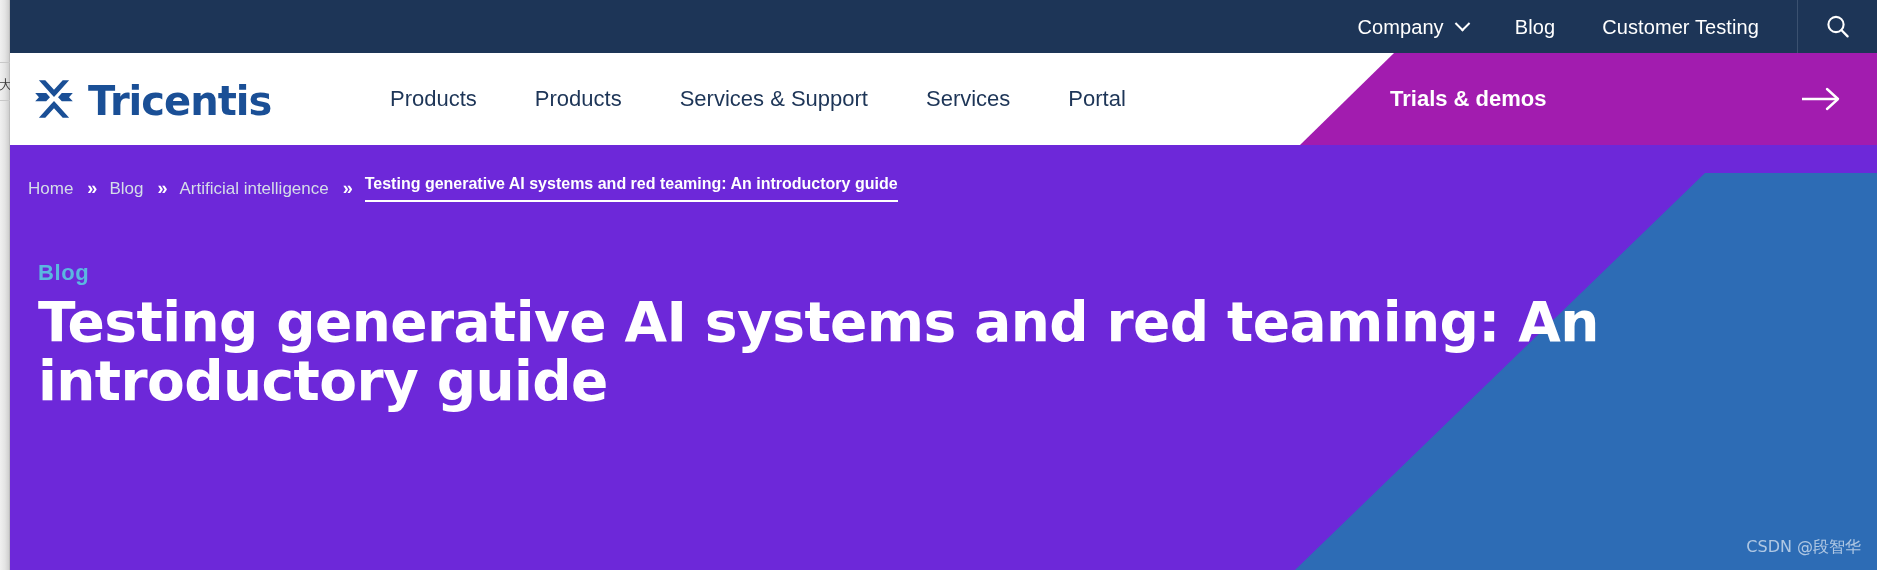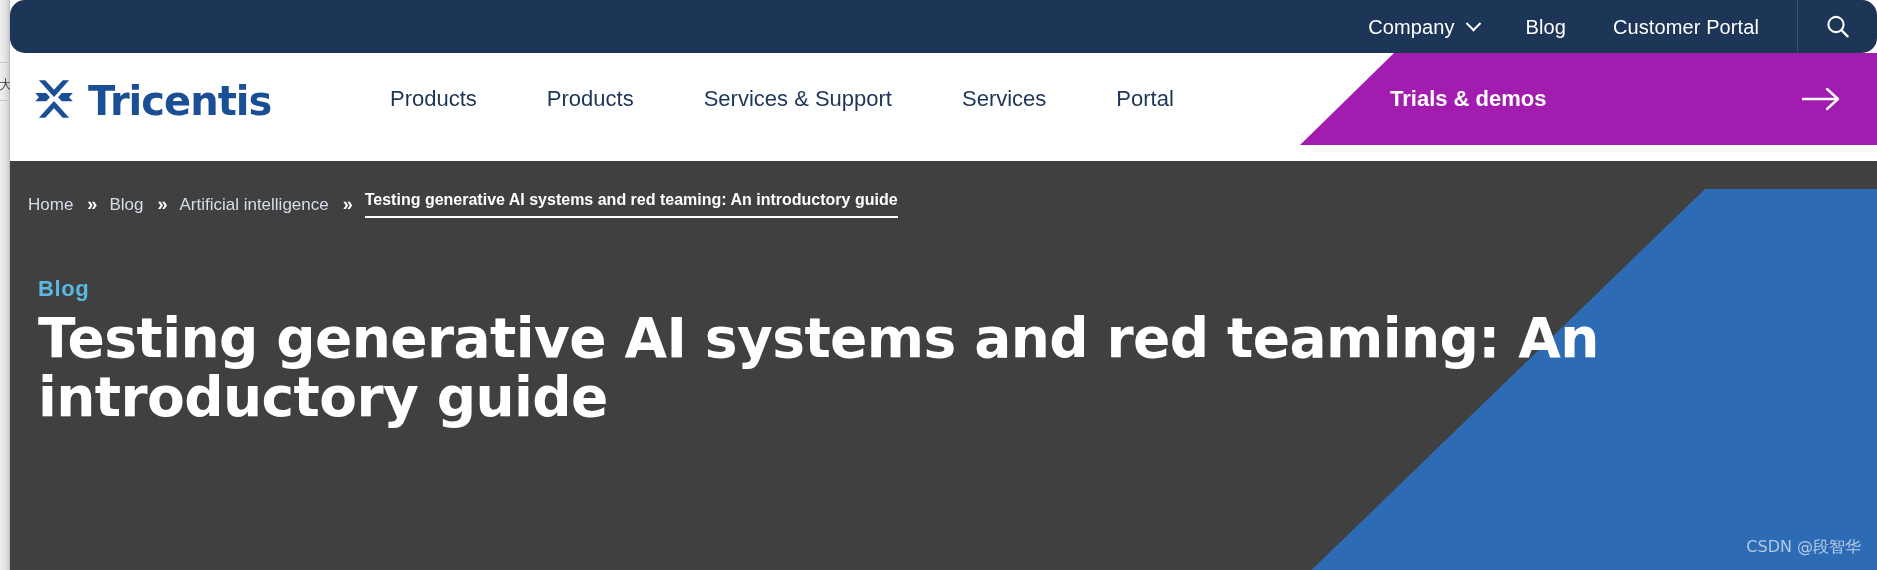--- a/index.html
+++ b/index.html
@@ -30,21 +30,20 @@
   .chrome-sliver .hline{
     position:absolute; left:0; width:10px; height:1px; background:#c8c8c8;
   }
 
   
   .utility-bar{
     position:absolute; left:10px; top:0; right:0; height:53px;
     background:#1d3557;
     display:flex; align-items:center; justify-content:flex-end;
     z-index:30;
-    border-radius:15px;
   }
   .utility-item{
     color:#ffffff; font-size:20px; line-height:1;
     padding:0 0; margin-right:47px;
     display:flex; align-items:center; gap:13px;
     cursor:pointer; white-space:nowrap;
     font-weight:400; letter-spacing:.1px;
   }
   .utility-item.last { margin-right:38px; }
   .chev{
@@ -71,21 +70,21 @@
     display:flex; align-items:flex-end; gap:12px; cursor:pointer;
   }
   .logo-mark{ width:44px; height:44px; flex:0 0 44px; }
   .logo-text{
     color:#1a4f96; font-size:40px; font-weight:700; letter-spacing:-1px;
     line-height:1; font-family:"DejaVu Sans", sans-serif;
   }
 
   .main-nav{
     position:absolute; left:380px; top:0; height:92px;
-    display:flex; align-items:center; gap:12px;
+    display:flex; align-items:center; gap:0;
   }
   .nav-item{
     color:#1d3557; font-size:22px; line-height:1;
     margin-right:58px; cursor:pointer; white-space:nowrap;
     font-weight:400;
   }
 
   
   .cta{
     position:absolute; right:0; top:53px; width:577px; height:92px;
@@ -98,21 +97,21 @@
     color:#ffffff; font-size:22px; font-weight:700; line-height:1.38;
     width:180px;
   }
   .cta-arrow{
     position:absolute; right:36px; top:50%; transform:translateY(-50%);
   }
 
   
   .hero{
     position:absolute; left:10px; top:145px; right:0; bottom:0;
-    background:#404040; overflow:hidden; z-index:10;margin-top:16px;
+    background:#6d28d9; overflow:hidden; z-index:10;
   }
   .hero-wedge{
     position:absolute; inset:0;
     background:#2d6cb5;
     clip-path:polygon(1695px 28px, 1867px 28px, 1867px 425px, 1285px 425px);
   }
 
   .breadcrumb{
     position:absolute; left:18px; top:30px;
     display:flex; align-items:center; z-index:3;
@@ -162,21 +161,21 @@
     <div class="utility-item">
       <span>Company</span>
       <span class="chev"></span>
     </div>
 
     <div class="utility-item">
       <span>Blog</span>
     </div>
 
     <div class="utility-item last">
-      <span>Customer Portal</span>
+      <span>Customer Testing</span>
     </div>
 
     <div class="util-divider"></div>
 
     <div class="search-btn">
       <svg width="30" height="30" viewBox="0 0 30 30">
         <circle cx="13" cy="12.5" r="7.6" fill="none" stroke="#ffffff" stroke-width="2.1"></circle>
         <line x1="18.6" y1="18.2" x2="24.6" y2="24.4" stroke="#ffffff" stroke-width="2.3" stroke-linecap="round"></line>
       </svg>
     </div>

